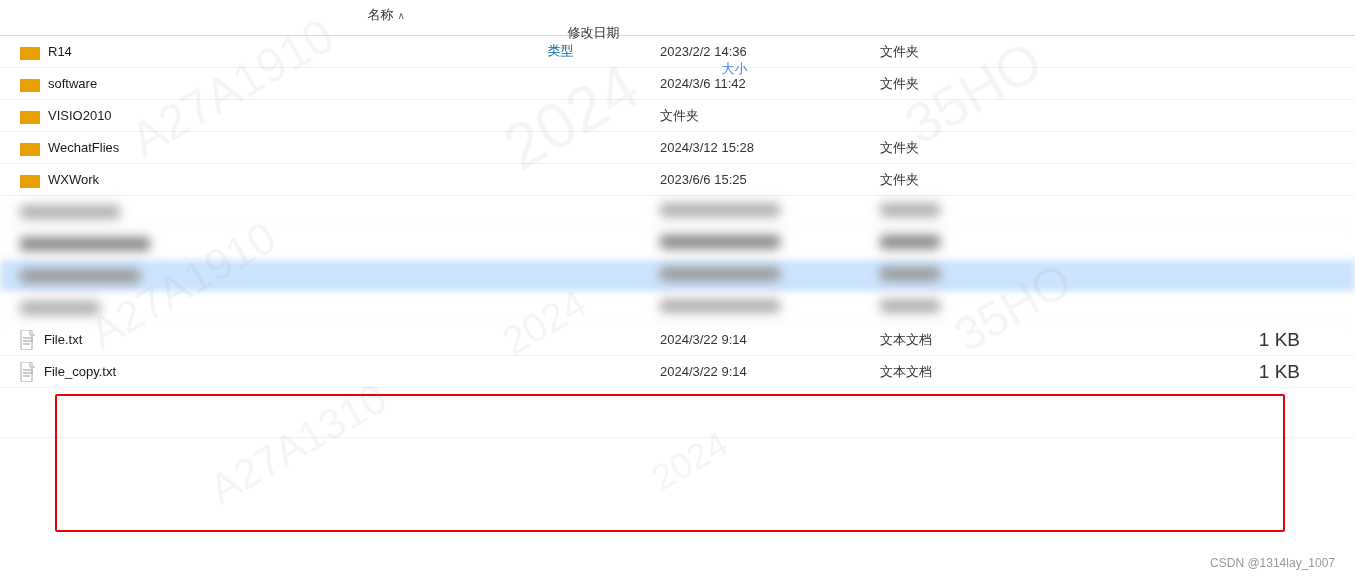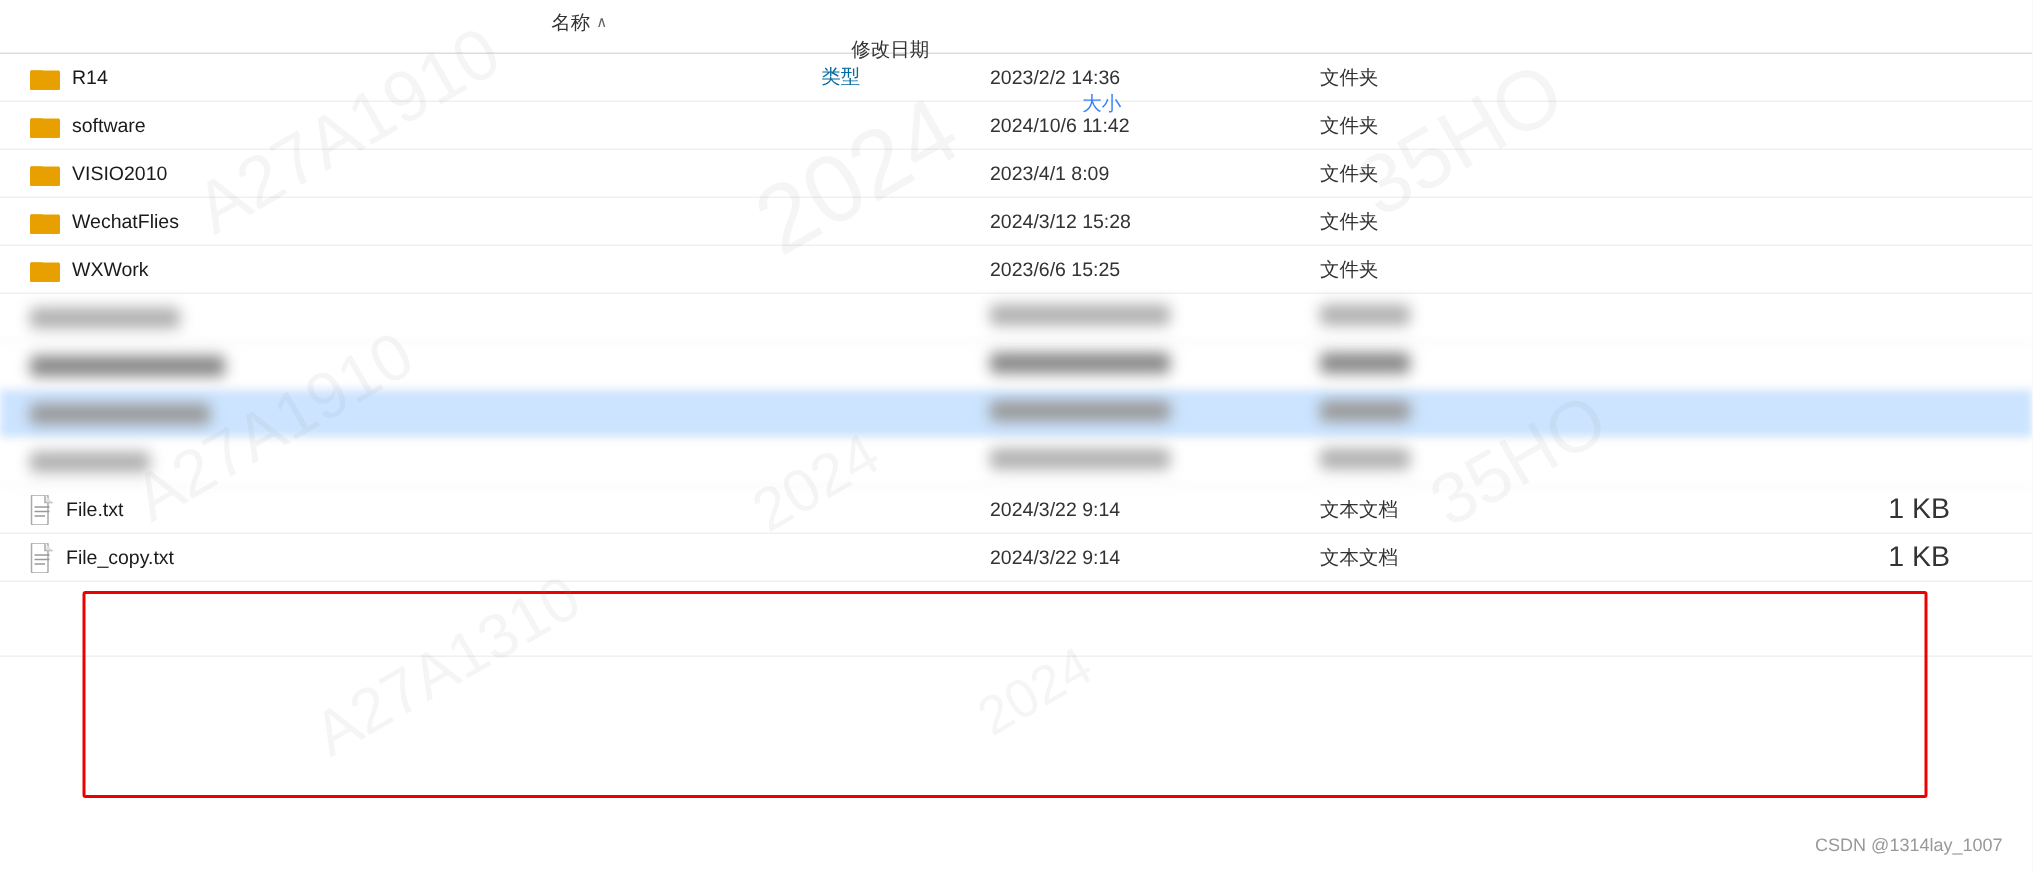--- a/index.html
+++ b/index.html
@@ -240,34 +240,33 @@
     </div>
       <div class="file-row">
       <div class="file-name-cell">
         <span class="folder-icon"><svg viewBox="0 0 20 16" xmlns="http://www.w3.org/2000/svg">
       <rect x="0" y="3" width="20" height="13" rx="1" fill="#E8A000"></rect>
       <rect x="0" y="3" width="9" height="3" rx="1" fill="#E8A000"></rect>
       <path d="M0 5 Q0 3 1 3 L8 3 L9 5 Z" fill="#E8A000" opacity="0.7"></path>
     </svg></span>
         <span>software</span>
       </div>
-      <div class="file-date-cell">2024/10/6 11:42</div>
+      <div class="file-date-cell">2024/3/6 11:42</div>
       <div class="file-type-cell">文件夹</div>
       <div class="file-size-cell"></div>
     </div>
       <div class="file-row">
       <div class="file-name-cell">
         <span class="folder-icon"><svg viewBox="0 0 20 16" xmlns="http://www.w3.org/2000/svg">
       <rect x="0" y="3" width="20" height="13" rx="1" fill="#E8A000"></rect>
       <rect x="0" y="3" width="9" height="3" rx="1" fill="#E8A000"></rect>
       <path d="M0 5 Q0 3 1 3 L8 3 L9 5 Z" fill="#E8A000" opacity="0.7"></path>
     </svg></span>
         <span>VISIO2010</span>
       </div>
-      <div class="file-date-cell">2023/4/1 8:09</div>
       <div class="file-type-cell">文件夹</div>
       <div class="file-size-cell"></div>
     </div>
       <div class="file-row">
       <div class="file-name-cell">
         <span class="folder-icon"><svg viewBox="0 0 20 16" xmlns="http://www.w3.org/2000/svg">
       <rect x="0" y="3" width="20" height="13" rx="1" fill="#E8A000"></rect>
       <rect x="0" y="3" width="9" height="3" rx="1" fill="#E8A000"></rect>
       <path d="M0 5 Q0 3 1 3 L8 3 L9 5 Z" fill="#E8A000" opacity="0.7"></path>
     </svg></span>

